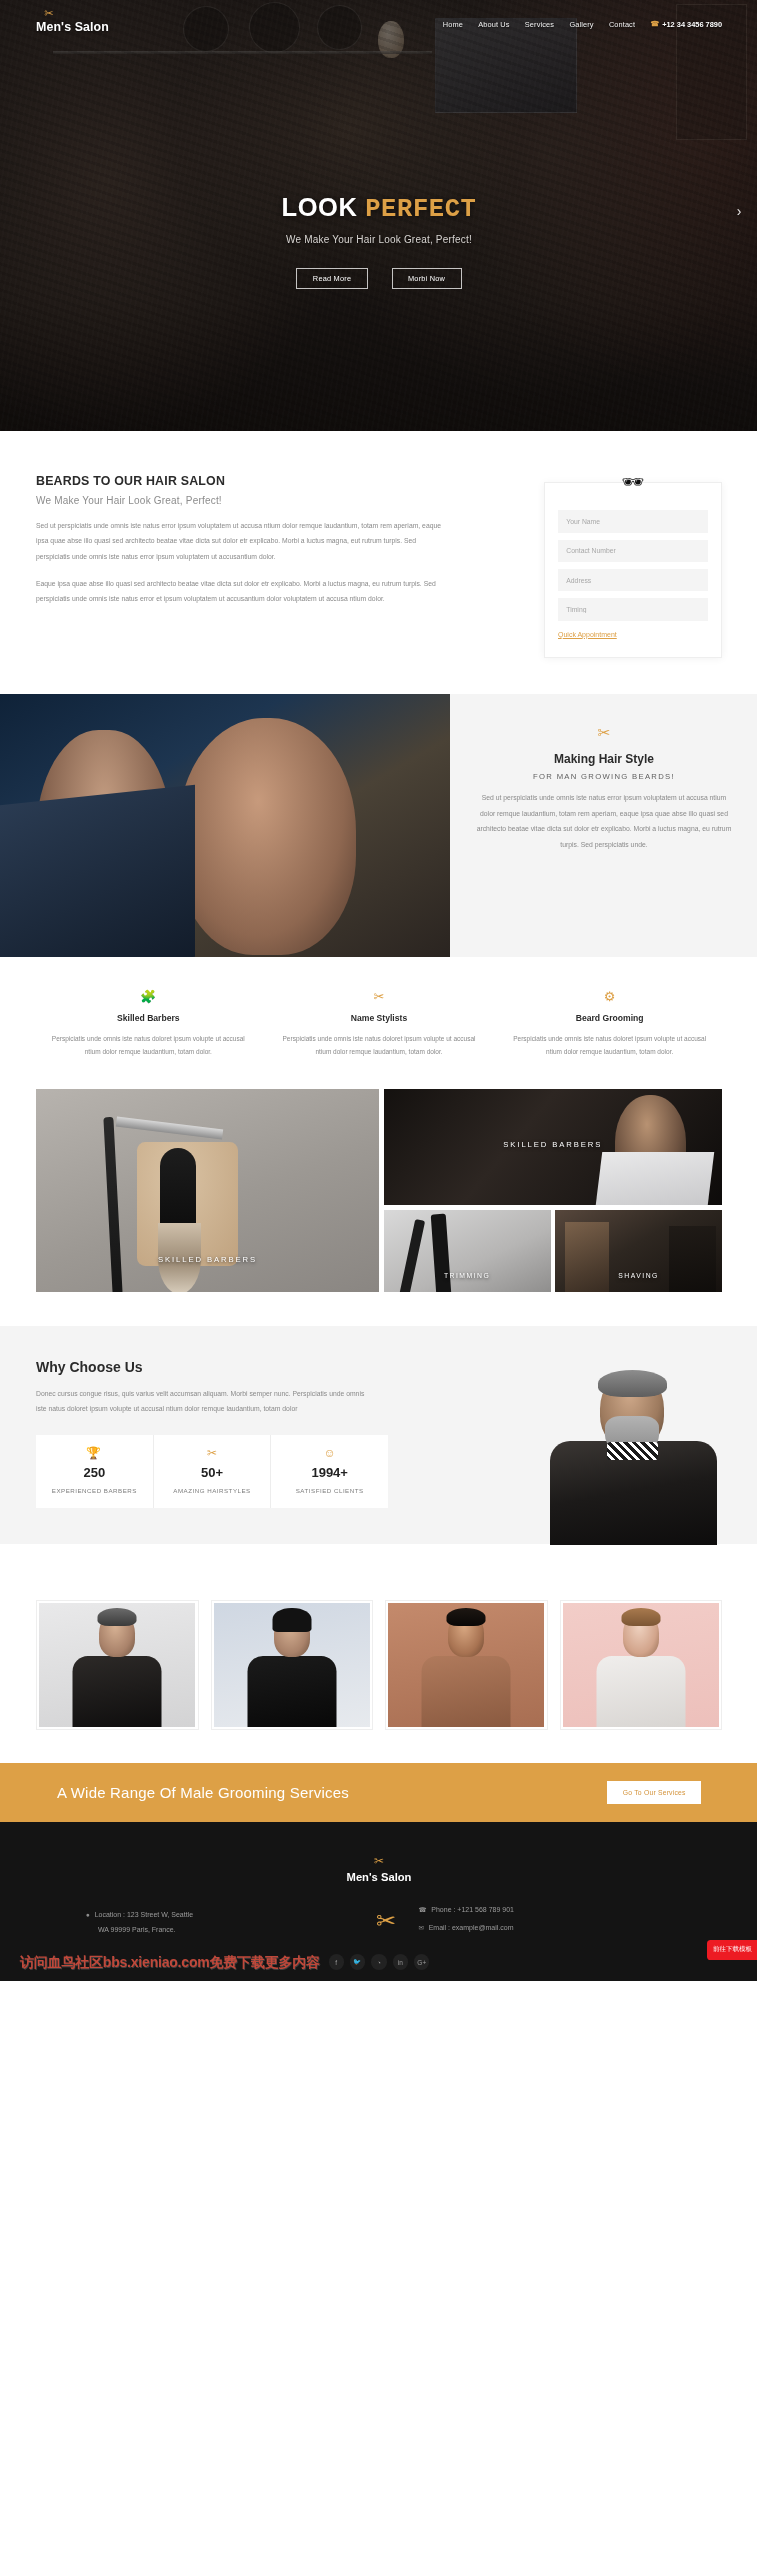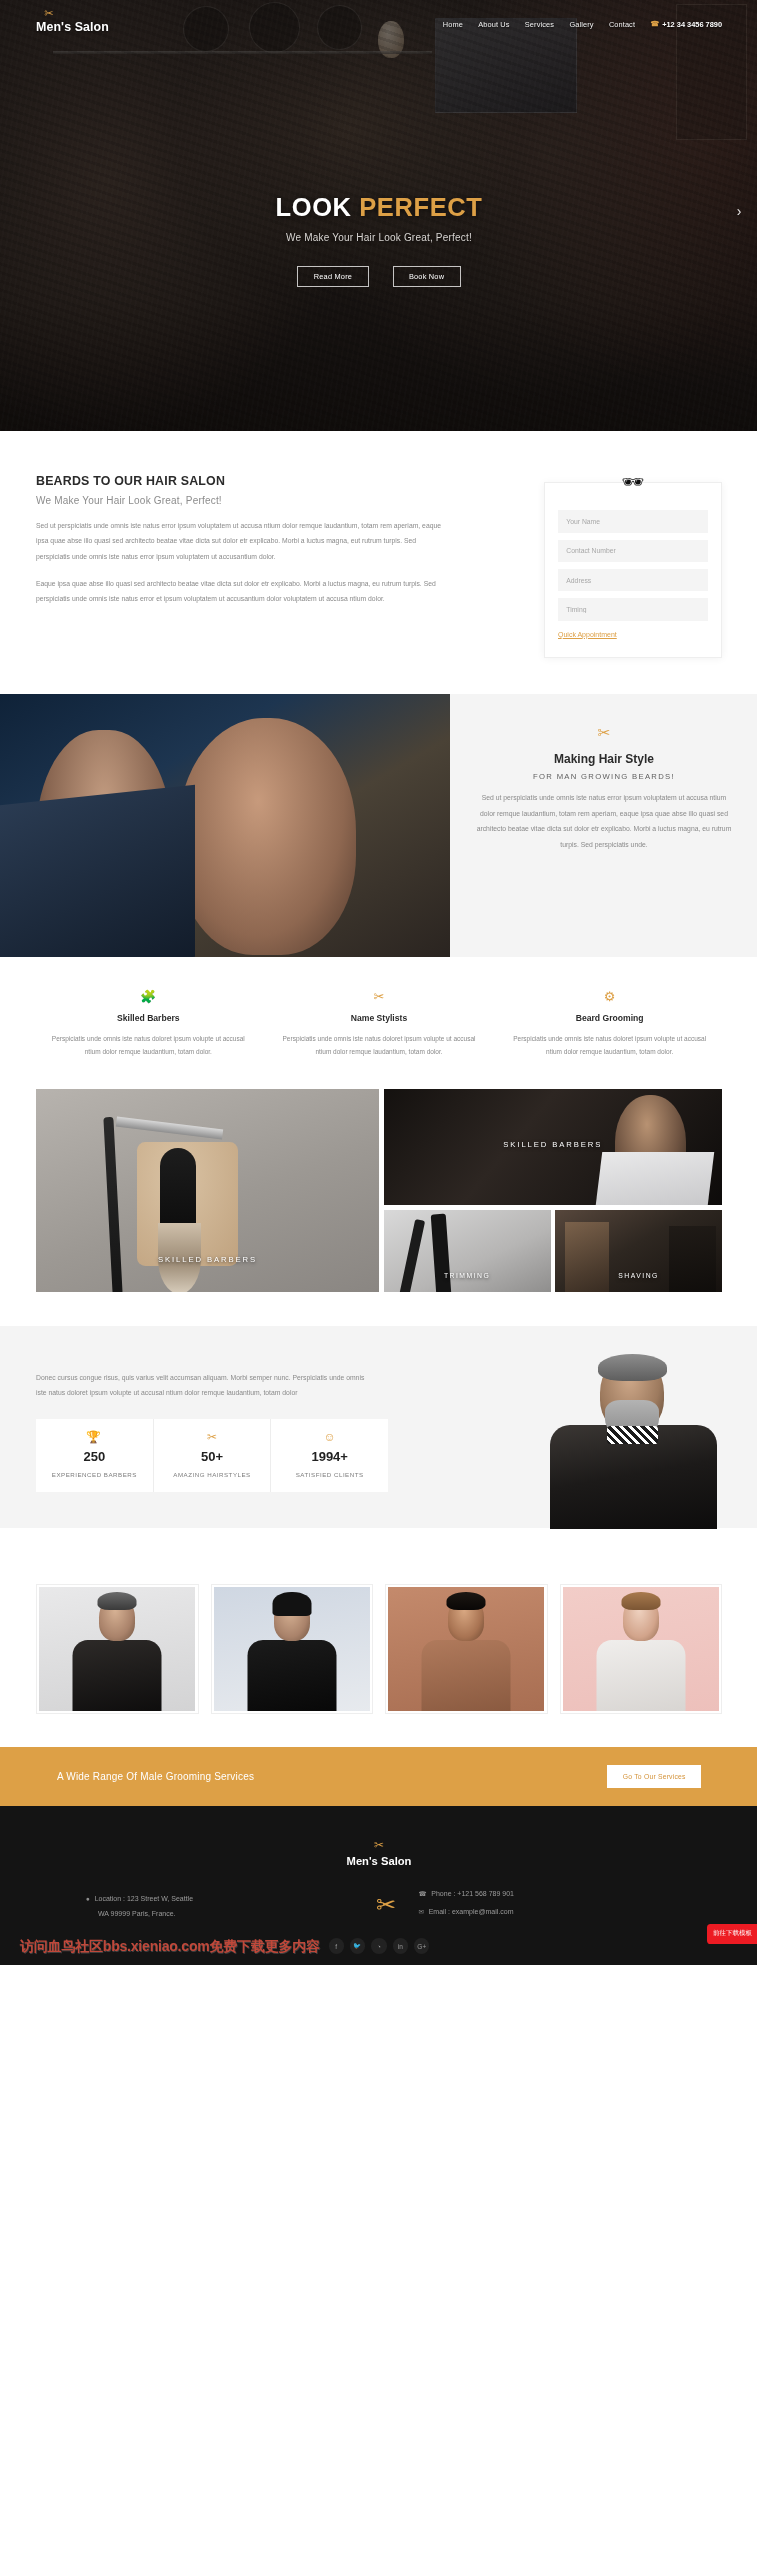--- a/index.html
+++ b/index.html
@@ -92,21 +92,21 @@
   }
   .nav-phone .ph{ color:#dda046; font-size:7px; }
 
   .hero-center{
     position:absolute; left:0; right:0; top:160px; z-index:5; text-align:center;
   }
   .hero-title{
     font-size:25.5px; font-weight:700; color:#fff; letter-spacing:0.6px; line-height:1.25;
     text-shadow:0 1.2px 6px rgba(0,0,0,.6);
   }
-  .hero-title .accent{ color:#dda046; }
+  .hero-title .accent{ color:#dda046;font-family:Liberation Mono, monospace; }
   .hero-sub{
     margin-top:8.3px; font-size:10px; color:#d8d5d2; font-weight:300; letter-spacing:0.2px;
     text-shadow:0 0.6px 3.6px rgba(0,0,0,.6);
   }
   .hero-btns{ margin-top:22.5px; display:flex; gap:24px; justify-content:center; }
   .hero-btn{
     border:0.6px solid rgba(255,255,255,.75); color:#fff; background:transparent;
     padding:5.3px 15.4px; font-size:7.4px; letter-spacing:0.2px; cursor:pointer;
     font-family:"Liberation Sans", sans-serif;
   }
@@ -347,21 +347,21 @@
   .st1 .st-body{ background:linear-gradient(170deg,#2d2a28,#0e0d0d); }
   .st2 .st-body{ background:linear-gradient(170deg,#1b1b1b,#080808); }
   .st3 .st-body{ background:linear-gradient(170deg,#b07a5c,#8a5a40); }
   .st4 .st-body{ background:linear-gradient(170deg,#f0eeec,#d8d5d2); }
 
   
   .cta{
     background:#dda046; height:59px;
     display:flex; align-items:center; padding:0 57px;
   }
-  .cta-text{ font-size:10px; color:#fff; font-weight:300; letter-spacing:0.2px; }
+  .cta-text{ font-size:15px; color:#fff; font-weight:300; letter-spacing:0.2px; }
   .cta-btn{
     margin-left:auto; background:#fff; color:#d4933a; border:none;
     padding:7.7px 15.4px; font-size:6.8px; letter-spacing:0.2px; cursor:pointer;
     font-family:"Liberation Sans", sans-serif;
   }
 
   
   .footer{ background:#141414; padding:33px 36px 10.7px 36px; position:relative; }
   .f-brand{ text-align:center; }
   .f-scissor{ font-size:12px; color:#dda046; line-height:1; }
@@ -439,21 +439,21 @@
 
     <div class="hero-center">
       <h1 class="hero-title">
         <br>
         <span>LOOK</span>
         <span class="accent">PERFECT</span>
       </h1>
       <div class="hero-sub">We Make Your Hair Look Great, Perfect!</div>
       <div class="hero-btns">
         <button class="hero-btn">Read More</button>
-        <button class="hero-btn">Book Now</button>
+        <button class="hero-btn">Morbi Now</button>
       </div>
     </div>
     <div class="hero-arrow">›</div>
   </section>
 
   <section class="welcome">
     <div class="welcome-left">
       <h2 class="sec-title">BEARDS TO OUR HAIR SALON</h2>
       <div class="sec-sub">We Make Your Hair Look Great, Perfect!</div>
       <p class="body-p">Sed ut perspiciatis unde omnis iste natus error ipsum voluptatem ut accusa ntium dolor remque laudantium, totam rem aperiam, eaque ipsa quae abse illo quasi sed architecto beatae vitae dicta sut dolor etr explicabo. Morbi a luctus magna, eut rutrum turpis. Sed perspiciatis unde omnis iste natus error ipsum voluptatem ut accusantium dolor.</p>
@@ -517,20 +517,21 @@
           <div class="g-cap cap-small">TRIMMING</div>
         </div>
         <div class="g-shave">
           <div class="g-cap cap-small">SHAVING</div>
         </div>
       </div>
     </div>
   </section>
 
   <section class="why">
+    <h2 class="why-h">Why Choose Us</h2>
     <p class="why-p">Donec cursus congue risus, quis varius velit accumsan aliquam. Morbi semper nunc. Perspiciatis unde omnis iste natus doloret ipsum volupte ut accusal ntium dolor remque laudantium, totam dolor</p>
     <div class="stats">
       <div class="stat">
         <div class="stat-icon">🏆</div>
         <div class="stat-num">250</div>
         <div class="stat-lbl">EXPERIENCED BARBERS</div>
       </div>
       <div class="stat">
         <div class="stat-icon">✂</div>
         <div class="stat-num">50+</div>

